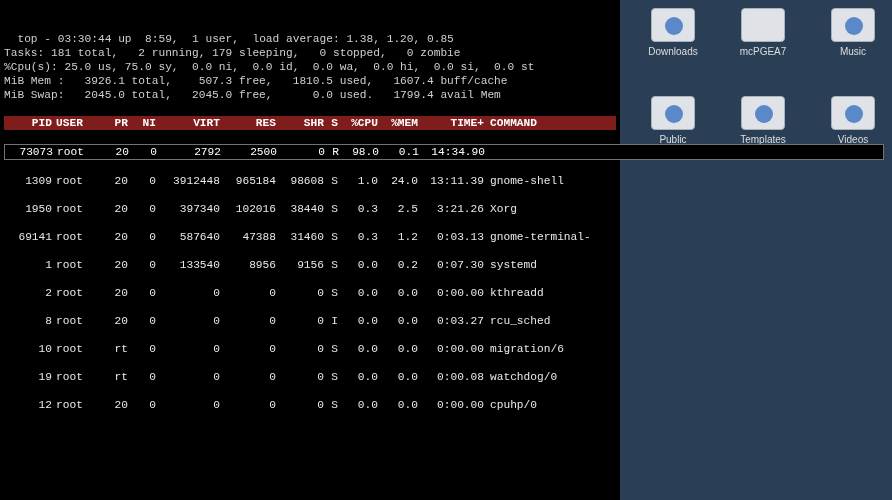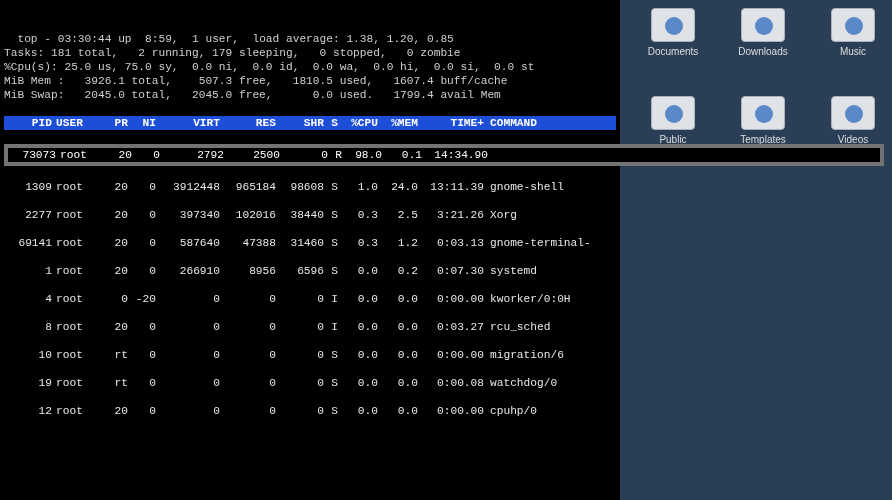--- a/index.html
+++ b/index.html
@@ -63,27 +63,27 @@
     height: 500px;
     background: #000;
     color: #e8e8e8;
     padding: 18px 4px;
     line-height: 14px;
     white-space: pre;
     font-size: 11.2px;
   }
   .hdr-line { color: #cfcfcf; }
   .col-header {
-    background: #1d4ed8;
+    background: #7f1d1d;
     color: #fff;
     font-weight: bold;
   }
   .highlight-row {
     background: #000;
-    border: 4px solid #737373;
+    border: 1px solid #737373;
     color: #fff;
     display: block;
     width: 880px;
     position: relative;
     z-index: 5;
   }
   .row { display: block; }
   .proc-rows { }
   .c-pid { display:inline-block; width:48px; text-align:right; }
   .c-user{ display:inline-block; width:48px; text-align:left; padding-left:4px;}
@@ -113,20 +113,24 @@
       </div>
       <div class="desktop-icon">
         <div class="folder documents"></div>
         <span>Documents</span>
       </div>
       <div class="desktop-icon">
         <div class="folder downloads"></div>
         <span>Downloads</span>
       </div>
       <div class="desktop-icon">
+        <div class="folder generic"></div>
+        <span>mcPGEA7</span>
+      </div>
+      <div class="desktop-icon">
         <div class="folder music"></div>
         <span>Music</span>
       </div>
     </div>
   <div class="desktop-icons row2" id="di-row2">
       <div class="desktop-icon">
         <div class="folder pictures"></div>
         <span>Pictures</span>
       </div>
       <div class="desktop-icon">
@@ -147,24 +151,24 @@
 <div class="terminal">
   <span class="hdr-line">top - 03:30:44 up  8:59,  1 user,  load average: 1.38, 1.20, 0.85</span>
 <span class="hdr-line">Tasks: 181 total,   2 running, 179 sleeping,   0 stopped,   0 zombie</span>
 <span class="hdr-line">%Cpu(s): 25.0 us, 75.0 sy,  0.0 ni,  0.0 id,  0.0 wa,  0.0 hi,  0.0 si,  0.0 st</span>
 <span class="hdr-line">MiB Mem :   3926.1 total,    507.3 free,   1810.5 used,   1607.4 buff/cache</span>
 <span class="hdr-line">MiB Swap:   2045.0 total,   2045.0 free,      0.0 used.   1799.4 avail Mem</span>
 
 <span class="row col-header"><span class="c-pid">PID</span><span class="c-user">USER</span><span class="c-pr">PR</span><span class="c-ni">NI</span><span class="c-virt">VIRT</span><span class="c-res">RES</span><span class="c-shr">SHR</span><span class="c-s">S</span><span class="c-cpu">%CPU</span><span class="c-mem">%MEM</span><span class="c-time">TIME+</span><span class="c-cmd">COMMAND</span></span>
 <div class="proc-rows" id="proc-rows"><span class="row highlight-row"><span class="c-pid">73073</span><span class="c-user">root</span><span class="c-pr">20</span><span class="c-ni">0</span><span class="c-virt">2792</span><span class="c-res">2500</span><span class="c-shr">0</span><span class="c-s">R</span><span class="c-cpu">98.0</span><span class="c-mem">0.1</span><span class="c-time">14:34.90</span><span class="c-cmd"></span></span>
 <span class="row"><span class="c-pid">1309</span><span class="c-user">root</span><span class="c-pr">20</span><span class="c-ni">0</span><span class="c-virt">3912448</span><span class="c-res">965184</span><span class="c-shr">98608</span><span class="c-s">S</span><span class="c-cpu">1.0</span><span class="c-mem">24.0</span><span class="c-time">13:11.39</span><span class="c-cmd">gnome-shell</span></span>
-<span class="row"><span class="c-pid">2277</span><span class="c-user">root</span><span class="c-pr">20</span><span class="c-ni">0</span><span class="c-virt">397340</span><span class="c-res">102016</span><span class="c-shr">38440</span><span class="c-s">S</span><span class="c-cpu">0.3</span><span class="c-mem">2.5</span><span class="c-time">3:21.26</span><span class="c-cmd">Xorg</span></span>
+<span class="row"><span class="c-pid">1950</span><span class="c-user">root</span><span class="c-pr">20</span><span class="c-ni">0</span><span class="c-virt">397340</span><span class="c-res">102016</span><span class="c-shr">38440</span><span class="c-s">S</span><span class="c-cpu">0.3</span><span class="c-mem">2.5</span><span class="c-time">3:21.26</span><span class="c-cmd">Xorg</span></span>
 <span class="row"><span class="c-pid">69141</span><span class="c-user">root</span><span class="c-pr">20</span><span class="c-ni">0</span><span class="c-virt">587640</span><span class="c-res">47388</span><span class="c-shr">31460</span><span class="c-s">S</span><span class="c-cpu">0.3</span><span class="c-mem">1.2</span><span class="c-time">0:03.13</span><span class="c-cmd">gnome-terminal-</span></span>
-<span class="row"><span class="c-pid">1</span><span class="c-user">root</span><span class="c-pr">20</span><span class="c-ni">0</span><span class="c-virt">266910</span><span class="c-res">8956</span><span class="c-shr">6596</span><span class="c-s">S</span><span class="c-cpu">0.0</span><span class="c-mem">0.2</span><span class="c-time">0:07.30</span><span class="c-cmd">systemd</span></span>
-<span class="row"><span class="c-pid">4</span><span class="c-user">root</span><span class="c-pr">0</span><span class="c-ni">-20</span><span class="c-virt">0</span><span class="c-res">0</span><span class="c-shr">0</span><span class="c-s">I</span><span class="c-cpu">0.0</span><span class="c-mem">0.0</span><span class="c-time">0:00.00</span><span class="c-cmd">kworker/0:0H</span></span>
+<span class="row"><span class="c-pid">1</span><span class="c-user">root</span><span class="c-pr">20</span><span class="c-ni">0</span><span class="c-virt">133540</span><span class="c-res">8956</span><span class="c-shr">9156</span><span class="c-s">S</span><span class="c-cpu">0.0</span><span class="c-mem">0.2</span><span class="c-time">0:07.30</span><span class="c-cmd">systemd</span></span>
+<span class="row"><span class="c-pid">2</span><span class="c-user">root</span><span class="c-pr">20</span><span class="c-ni">0</span><span class="c-virt">0</span><span class="c-res">0</span><span class="c-shr">0</span><span class="c-s">S</span><span class="c-cpu">0.0</span><span class="c-mem">0.0</span><span class="c-time">0:00.00</span><span class="c-cmd">kthreadd</span></span>
 <span class="row"><span class="c-pid">8</span><span class="c-user">root</span><span class="c-pr">20</span><span class="c-ni">0</span><span class="c-virt">0</span><span class="c-res">0</span><span class="c-shr">0</span><span class="c-s">I</span><span class="c-cpu">0.0</span><span class="c-mem">0.0</span><span class="c-time">0:03.27</span><span class="c-cmd">rcu_sched</span></span>
 <span class="row"><span class="c-pid">10</span><span class="c-user">root</span><span class="c-pr">rt</span><span class="c-ni">0</span><span class="c-virt">0</span><span class="c-res">0</span><span class="c-shr">0</span><span class="c-s">S</span><span class="c-cpu">0.0</span><span class="c-mem">0.0</span><span class="c-time">0:00.00</span><span class="c-cmd">migration/6</span></span>
 <span class="row"><span class="c-pid">19</span><span class="c-user">root</span><span class="c-pr">rt</span><span class="c-ni">0</span><span class="c-virt">0</span><span class="c-res">0</span><span class="c-shr">0</span><span class="c-s">S</span><span class="c-cpu">0.0</span><span class="c-mem">0.0</span><span class="c-time">0:00.08</span><span class="c-cmd">watchdog/0</span></span>
 <span class="row"><span class="c-pid">12</span><span class="c-user">root</span><span class="c-pr">20</span><span class="c-ni">0</span><span class="c-virt">0</span><span class="c-res">0</span><span class="c-shr">0</span><span class="c-s">S</span><span class="c-cpu">0.0</span><span class="c-mem">0.0</span><span class="c-time">0:00.00</span><span class="c-cmd">cpuhp/0</span></span>
 
 
 
 
 
 

